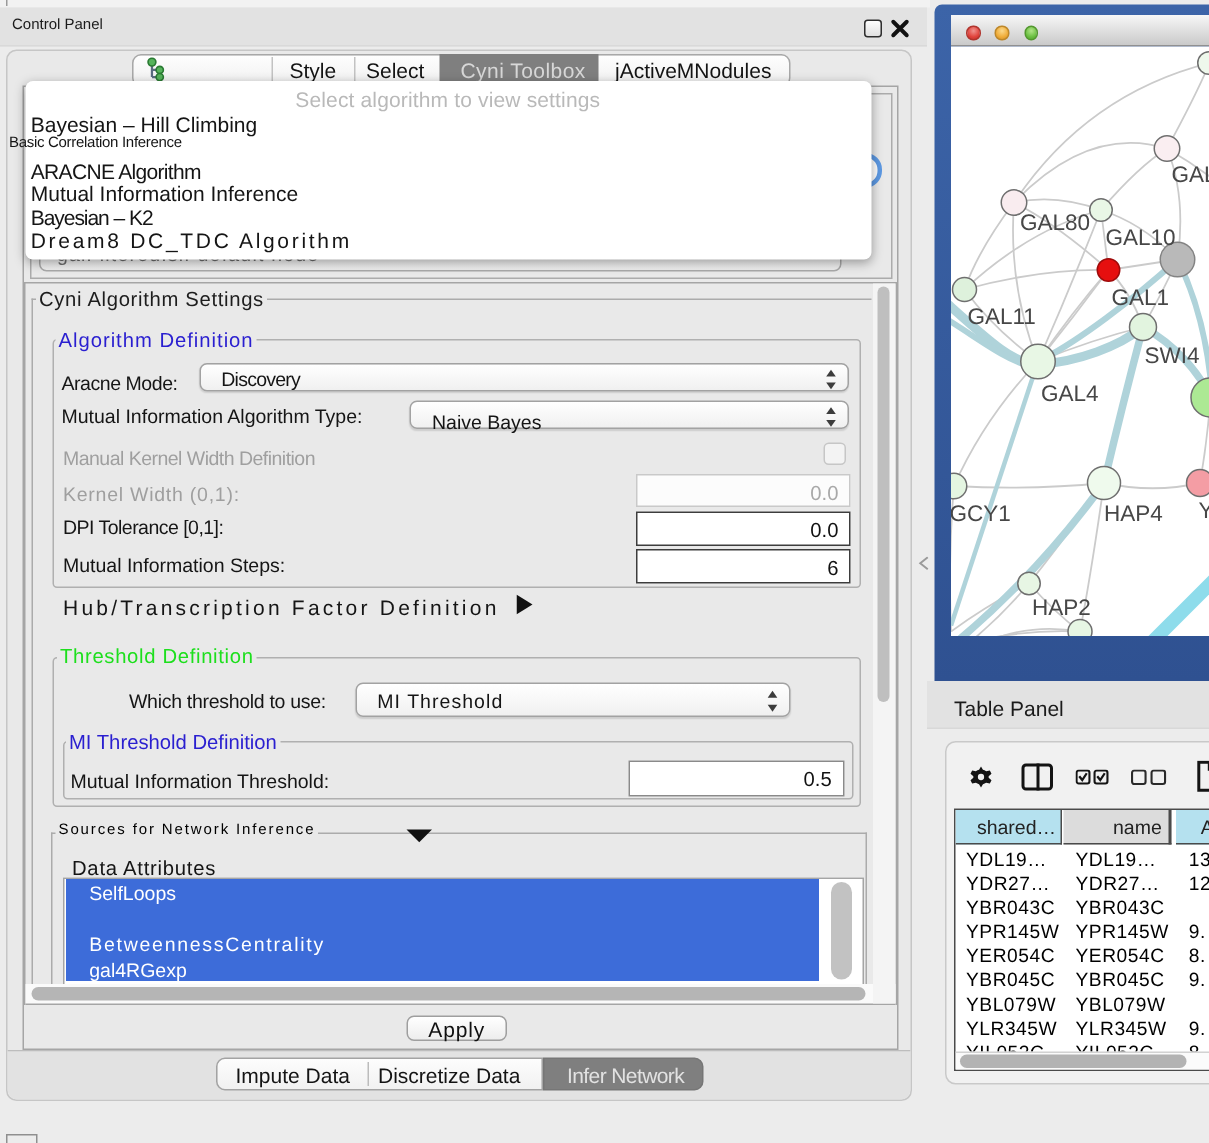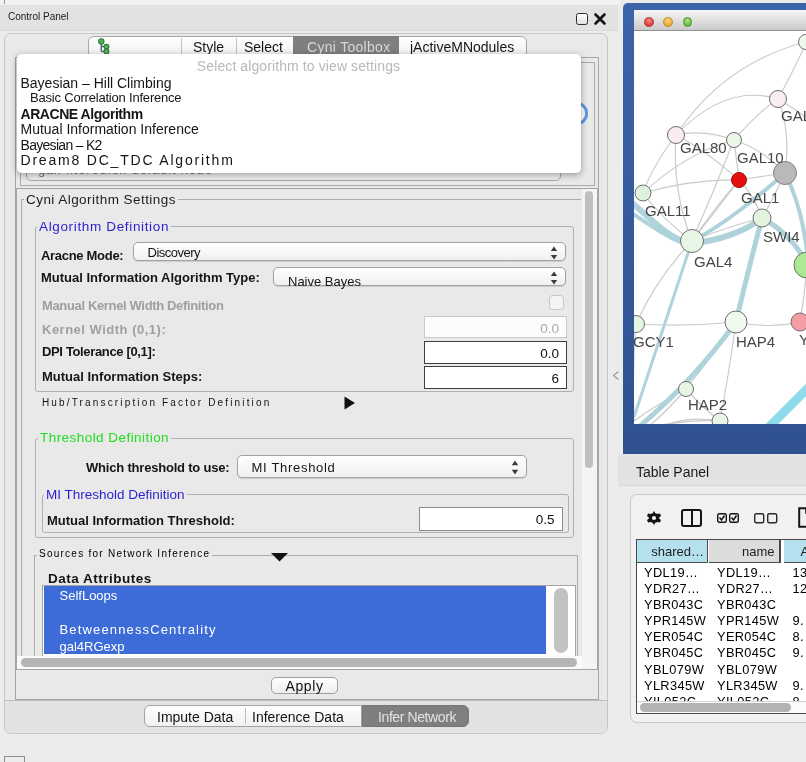--- a/index.html
+++ b/index.html
@@ -1,20 +1,20 @@
 <!DOCTYPE html>
 <html><head>
 <meta charset="utf-8">
 <style>
 *{margin:0;padding:0;box-sizing:border-box}
 html,body{width:806px;height:762px;overflow:hidden;background:#ececec;
 font-family:"Liberation Sans",sans-serif;}
 .abs{position:absolute}
 .lbl{position:absolute;font-size:13px;color:#151515;white-space:nowrap}
-.blbl{position:absolute;font-size:13px;font-weight:bold;color:#151515;white-space:nowrap}
+.blbl{position:absolute;font-size:13px;font-weight:normal;color:#151515;white-space:nowrap}
 .combo{position:absolute;background:linear-gradient(#ffffff,#f0f0f0);border:1px solid #a2a2a2;border-radius:5px;font-size:13px;color:#151515;box-shadow:0 1px 1px rgba(0,0,0,0.12)}
 .combo .tx{position:absolute;left:14px;top:3px}
 .combo svg{position:absolute;right:7px;top:3px}
 .field{position:absolute;background:#fff;font-size:13.5px;color:#111;text-align:right;padding:4px 7px 0 0}
 .gtitle{position:absolute;font-size:13.5px;background:#e9e9e9;padding:0 2px;white-space:nowrap}
 </style>
 </head>
 <body>
 
 <div class="abs" style="left:0;top:0;width:620px;height:5px;background:#f2f2f2"></div>
@@ -65,21 +65,21 @@
 </div>
 <div class="blbl" style="left:42px;top:297.5px;color:#9f9f9f;letter-spacing:-0.35px">Manual Kernel Width Definition</div>
 <div class="abs" style="left:549px;top:294.5px;width:15px;height:15px;border:1px solid #c6c6c6;border-radius:3.5px;background:#f3f3f3"></div>
 <div class="blbl" style="left:42px;top:321.5px;color:#9f9f9f;letter-spacing:0.5px">Kernel Width (0,1):</div>
 <div class="field" style="left:424px;top:315.5px;width:143px;height:22.5px;border:1px solid #c9c9c9;background:#fcfcfc;color:#a8a8a8">0.0</div>
 <div class="blbl" style="left:42px;top:343.5px;letter-spacing:-0.35px">DPI Tolerance [0,1]:</div>
 <div class="field" style="left:424px;top:340.5px;width:143px;height:23px;border:1px solid #3d3d3d">0.0</div>
 <div class="blbl" style="left:42px;top:369px">Mutual Information Steps:</div>
 <div class="field" style="left:424px;top:366px;width:143px;height:22.5px;border:1px solid #3d3d3d">6</div>
 
-<div class="lbl" style="left:42px;top:397px;font-size:10px;letter-spacing:2.15px">Hub/Transcription Factor Definition</div>
+<div class="lbl" style="left:42px;top:397px;font-size:14px;letter-spacing:2.15px">Hub/Transcription Factor Definition</div>
 <svg class="abs" style="left:342px;top:396px" width="15" height="14" viewBox="0 0 15 14">
     <path d="M2.5 0.5 L13 7 L2.5 13.5 Z" fill="#111"></path>
   </svg>
 
 <div class="abs" style="left:35px;top:437.5px;width:539px;height:100px;border:1px solid #b0b0b0;border-radius:3px"></div>
 <div class="gtitle" style="left:38px;top:430px;color:#1ddf1d;letter-spacing:0.45px">Threshold Definition</div>
 
 <div class="blbl" style="left:86px;top:459.5px;letter-spacing:-0.2px">Which threshold to use:</div>
 <div class="combo" style="left:236.5px;top:455px;width:290.5px;height:22.5px">
   <span class="tx" style="top:3.5px;letter-spacing:0.7px">MI Threshold</span>
@@ -116,21 +116,21 @@
 <div class="abs" style="left:584.5px;top:191px;width:8.5px;height:277px;background:#bfbfbf;border-radius:5px"></div>
 
 <div class="abs" style="left:271px;top:677px;width:67px;height:17px;background:linear-gradient(#ffffff,#ededed);border:1px solid #9f9f9f;border-radius:5px;text-align:center;font-size:14px;color:#111;padding-top:0;letter-spacing:0.6px">Apply</div>
 
 <div class="abs" style="left:5px;top:700px;width:602px;height:33px;background:#e2e2e2;border-top:1px solid #bdbdbd;border-radius:0 0 7px 7px"></div>
 
 <div class="abs" style="left:144px;top:705px;width:218px;height:22px;background:linear-gradient(#fdfdfd,#f1f1f1);border:1px solid #a3a3a3;border-radius:6px 0 0 6px"></div>
 <div class="abs" style="left:362px;top:705px;width:107px;height:22px;background:#7f7f7f;border:1px solid #767676;border-radius:0 6px 6px 0"></div>
 <div class="abs" style="left:245px;top:708px;width:1px;height:16px;background:#bcbcbc"></div>
 <div class="abs" style="left:157px;top:708.5px;font-size:14px;color:#141414">Impute Data</div>
-<div class="abs" style="left:252px;top:708.5px;font-size:14px;color:#141414">Inference Data</div>
+<div class="abs" style="left:252px;top:708.5px;font-size:14px;color:#141414">Discretize Data</div>
 <div class="abs" style="left:378px;top:708.5px;font-size:14px;color:#e2e2e2;letter-spacing:-0.4px">Infer Network</div>
 
 <div class="abs" style="left:4px;top:756px;width:21px;height:10px;border:1.5px solid #8f8f8f;background:#ececec"></div>
 
 <svg class="abs" style="left:612px;top:371px" width="8" height="9" viewBox="0 0 8 9">
     <path d="M6.5 0.5 L1.5 4.5 L6.5 8.5" fill="none" stroke="#9a9a9a" stroke-width="1.3"></path>
   </svg>
 
 <div class="abs" style="left:88px;top:35.5px;width:439px;height:22px;background:linear-gradient(#fefefe,#f0f0f0);border:1px solid #a8a8a8;border-radius:6px"></div>
 <div class="abs" style="left:293px;top:35.5px;width:106px;height:22px;background:#7f7f7f"></div>
@@ -144,21 +144,21 @@
 </svg>
 <div class="abs" style="left:116px;top:54px;font-size:12px;color:#141414">Network</div>
 <div class="abs" style="left:193px;top:38.5px;font-size:14px;color:#141414">Style</div>
 <div class="abs" style="left:244px;top:38.5px;font-size:14px;color:#141414">Select</div>
 <div class="abs" style="left:307px;top:38.5px;font-size:14px;color:#d8d8d8;letter-spacing:0.3px">Cyni Toolbox</div>
 <div class="abs" style="left:410px;top:38.5px;font-size:14px;color:#141414">jActiveMNodules</div>
 
 <div class="abs" style="left:16.5px;top:54px;width:564px;height:119px;background:#fff;border-radius:5px;box-shadow:0 2px 7px rgba(0,0,0,0.35)"></div>
 <div class="abs" style="left:16.5px;top:57.5px;width:564px;text-align:center;font-size:14px;color:#b9b9b9;letter-spacing:0.1px">Select algorithm to view settings</div>
 <div class="lbl" style="left:20.5px;top:74.8px;font-size:14px">Bayesian – Hill Climbing</div>
-<div class="lbl" style="left:30px;top:90.3px;font-size:13px;letter-spacing:-0.2px">Basic Correlation Inference</div>
+<div class="lbl" style="left:6px;top:90.3px;font-size:10px;letter-spacing:-0.2px">Basic Correlation Inference</div>
 <div class="blbl" style="left:20.5px;top:105.8px;font-size:14px;letter-spacing:-0.45px">ARACNE Algorithm</div>
 <div class="lbl" style="left:20.5px;top:121.3px;font-size:14px">Mutual Information Inference</div>
 <div class="lbl" style="left:20.5px;top:136.8px;font-size:14px;letter-spacing:-0.7px">Bayesian – K2</div>
 <div class="lbl" style="left:20.5px;top:152.3px;font-size:14px;letter-spacing:1.8px">Dream8 DC_TDC Algorithm</div>
 
 <div class="abs" style="left:623px;top:3px;width:183px;height:451px;background:linear-gradient(#3c64a8,#2f5191);border-radius:5px 0 0 0"></div>
 <div class="abs" style="left:634px;top:10px;width:172px;height:21px;background:linear-gradient(#f7f7f7,#cacaca);border-bottom:1px solid #909090"></div>
 <div class="abs" style="left:644px;top:17px;width:9.5px;height:9.5px;border-radius:50%;background:radial-gradient(circle at 50% 32%,#f0938e,#e0413a 62%,#bd352e);border:0.5px solid #b0342d"></div>
 <div class="abs" style="left:663px;top:17px;width:9.5px;height:9.5px;border-radius:50%;background:radial-gradient(circle at 50% 32%,#fbd98b,#efab37 62%,#cf8f2c);border:0.5px solid #bd872a"></div>
 <div class="abs" style="left:682.5px;top:17px;width:9.5px;height:9.5px;border-radius:50%;background:radial-gradient(circle at 50% 32%,#b2e489,#6bc041 62%,#53a031);border:0.5px solid #52972e"></div>

